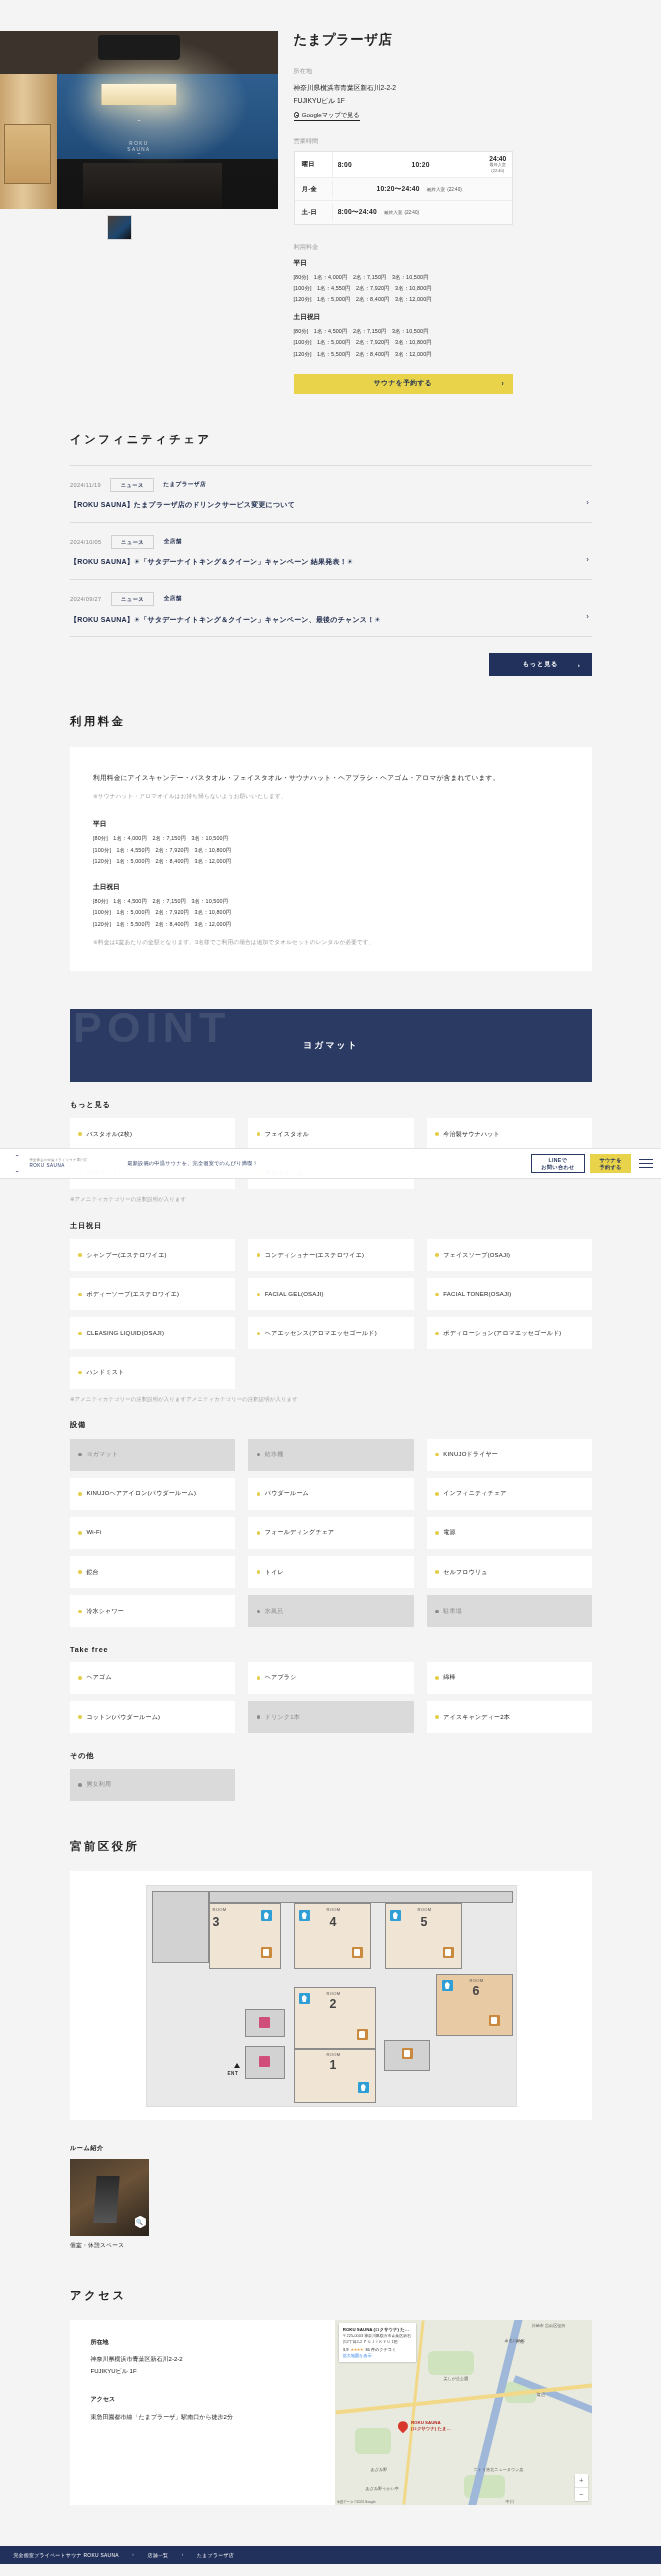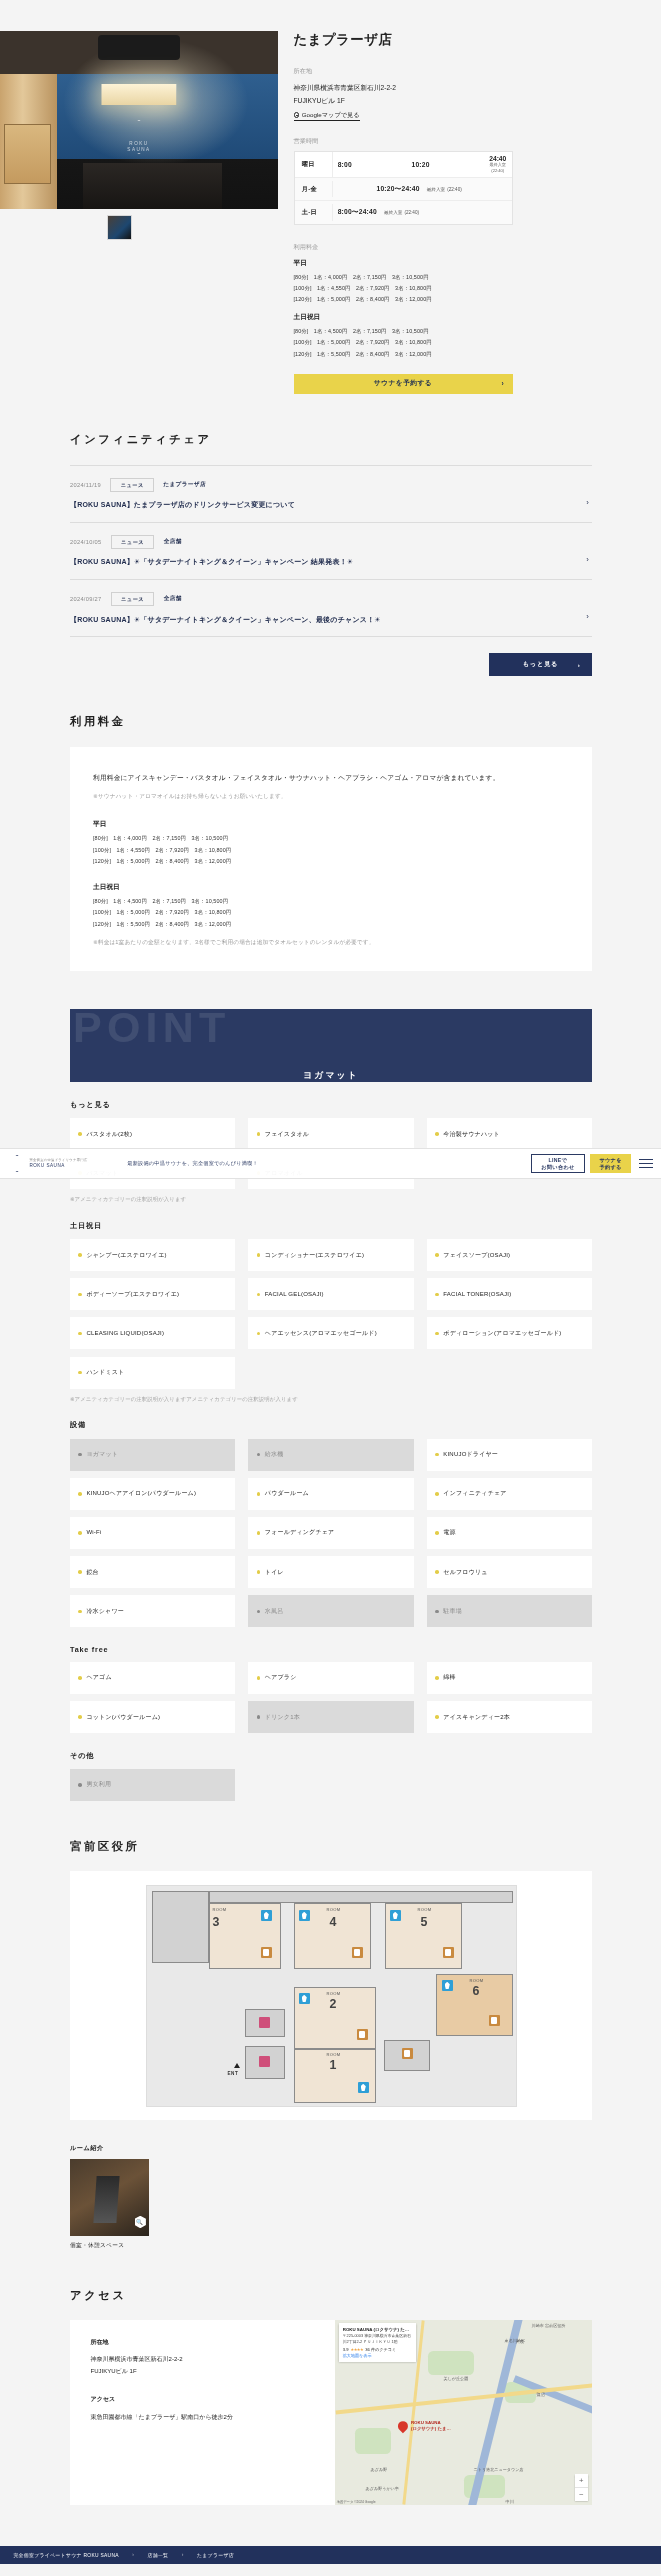--- a/index.html
+++ b/index.html
@@ -119,21 +119,21 @@
   .btn-more .arw { position:absolute; right:11.3px; }
 
   
   .white-card { background:#fff; padding:24px 23px; }
   .lead { font-size:6.7px; line-height:2.2; letter-spacing:0.2px; }
   .note { font-size:5.7px; color:#9b9b9b; margin-top:7.2px; letter-spacing:0.1px; }
 
   
   .point-banner {
     position:relative; background:#2b3a63; height:73px; overflow:hidden;
-    display:flex; align-items:flex-end; justify-content:center;
+    display:flex; align-items:center; justify-content:center;
   }
   .point-ghost {
     position:absolute; left:3.1px; top:-3.1px; font-size:43px; font-weight:700;
     color:rgba(255,255,255,.10); letter-spacing:5.2px; line-height:1;
   }
   .point-label { color:#fff; font-size:8.8px; font-weight:700; letter-spacing:2.1px; position:relative; z-index:2; }
 
   
   .am-group { margin-top:17.5px; }
   .am-group:first-of-type { margin-top:15.5px; }

